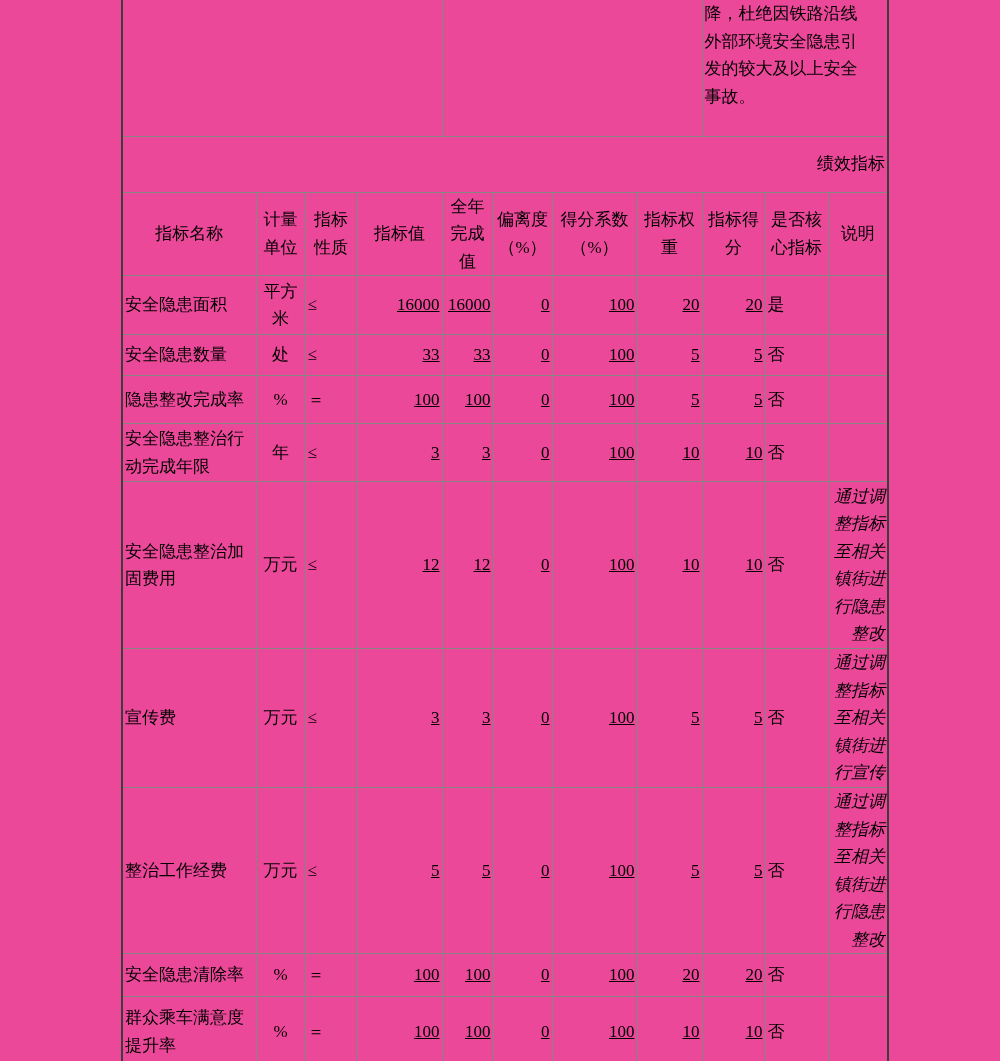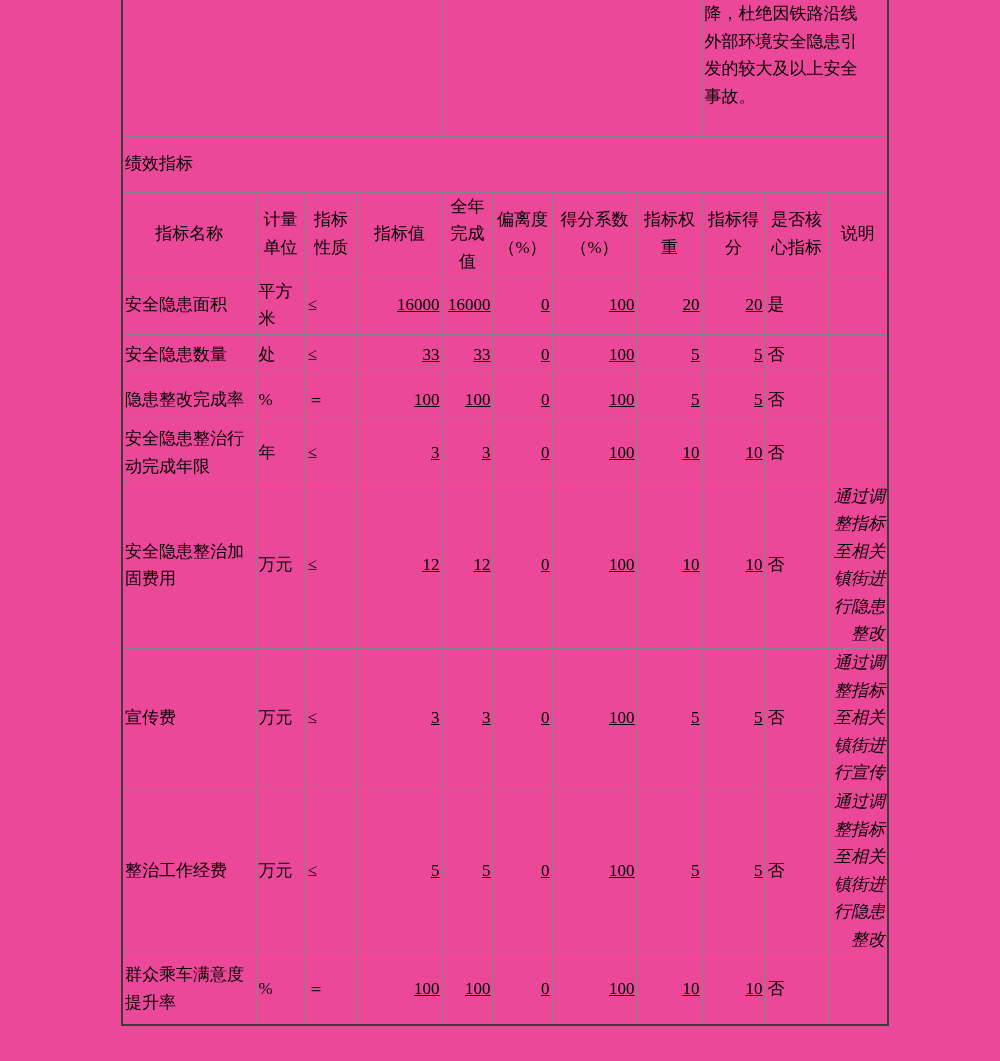--- a/index.html
+++ b/index.html
@@ -40,31 +40,31 @@
     vertical-align: top;
   }
   td.topnote {
     white-space: pre-line;
     font-size: 19px;
     line-height: 27.5px;
     padding: 1px 2px 0 4px;
   }
   
   tr.section-row { height: 56px; }
-  tr.section-row td { text-align: left; margin-top: 22px; }
+  tr.section-row td { text-align: right; margin-top: 22px; }
   
   tr.header-row { height: 81px; }
   tr.header-row td {
     text-align: center;
     white-space: pre-line;
     padding: 0 1px;
   }
   
   td.c-name  { text-align: left;  white-space: pre-line; padding-left: 3px; font-family: Liberation Serif, serif; }
-  td.c-unit  { text-align: left;  white-space: pre-line; padding-left: 3px; }
+  td.c-unit  { text-align: center;  white-space: pre-line; padding-left: 3px; }
   td.c-nature{ text-align: left;  padding-left: 3px; }
   td.c-num   { text-align: right; padding-right: 2px; text-decoration: underline; }
   td.c-core  { text-align: left;  padding: 0 1px; }
   td.c-note  { text-align: right;  white-space: pre-line; padding: 0 1px 0 4px; font-style: italic; }
 </style>
 </head>
 <body>
 
 <div class="page">
   <table class="report">
@@ -216,20 +216,33 @@
           <td class="c-num">5</td>
           <td class="c-num">5</td>
           <td class="c-core">否</td>
           <td class="c-note">通过调
 整指标
 至相关
 镇街进
 行隐患
 整改</td>
         </tr>
+        <tr style="height: 43px;">
+          <td class="c-name">安全隐患清除率</td>
+          <td class="c-unit">%</td>
+          <td class="c-nature">＝</td>
+          <td class="c-num">100</td>
+          <td class="c-num">100</td>
+          <td class="c-num">0</td>
+          <td class="c-num">100</td>
+          <td class="c-num">20</td>
+          <td class="c-num">20</td>
+          <td class="c-core">否</td>
+          <td class="c-note"></td>
+        </tr>
         <tr style="height: 71px;">
           <td class="c-name">群众乘车满意度
 提升率</td>
           <td class="c-unit">%</td>
           <td class="c-nature">＝</td>
           <td class="c-num">100</td>
           <td class="c-num">100</td>
           <td class="c-num">0</td>
           <td class="c-num">100</td>
           <td class="c-num">10</td>

